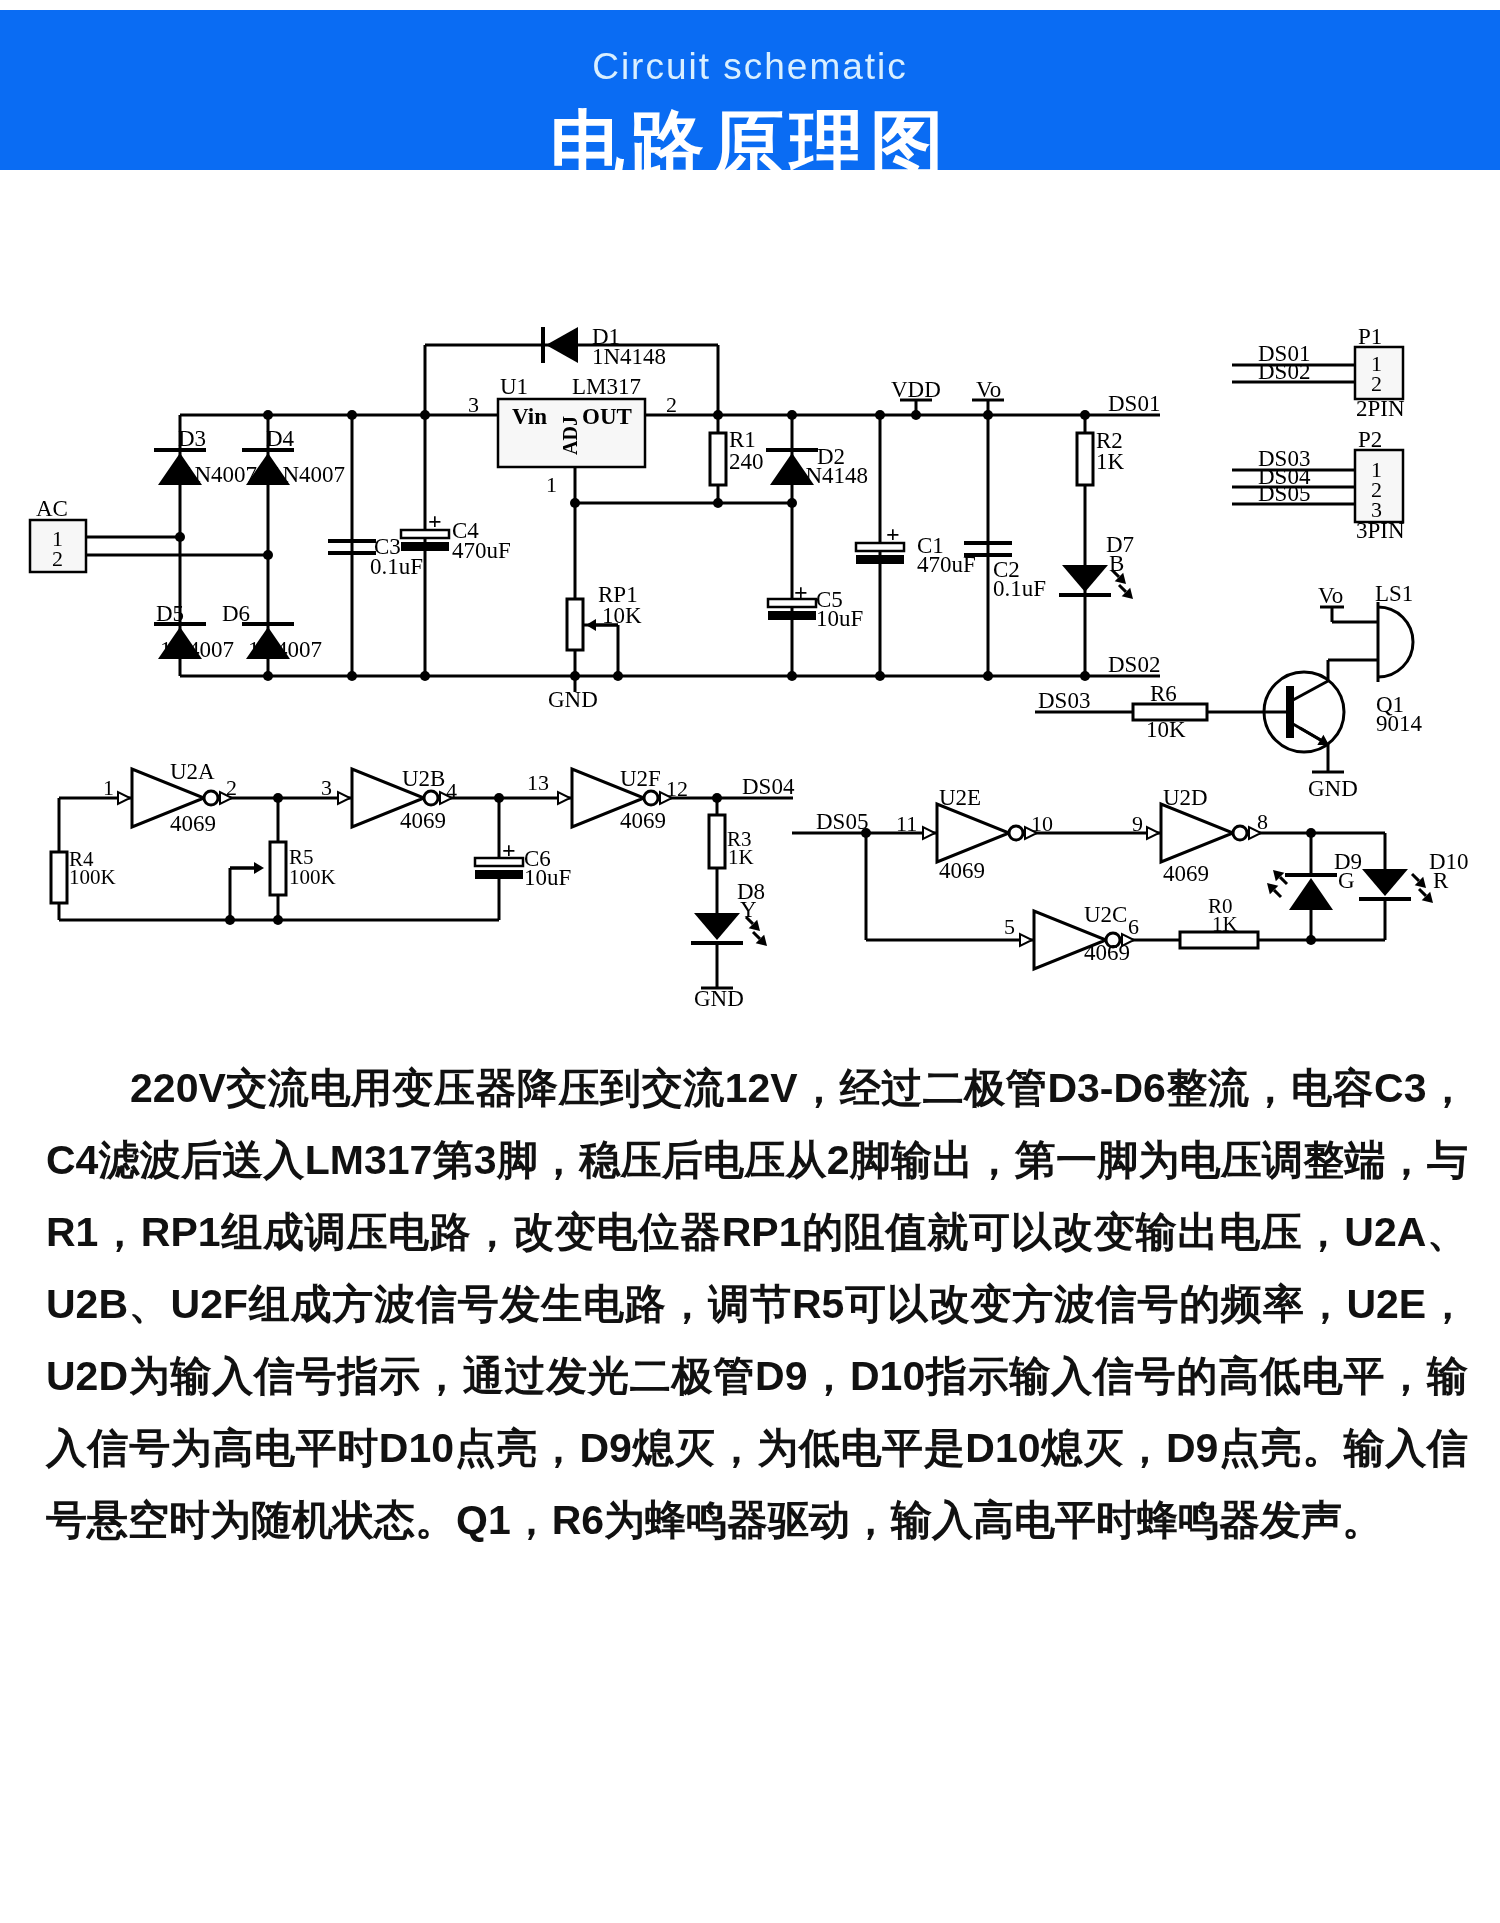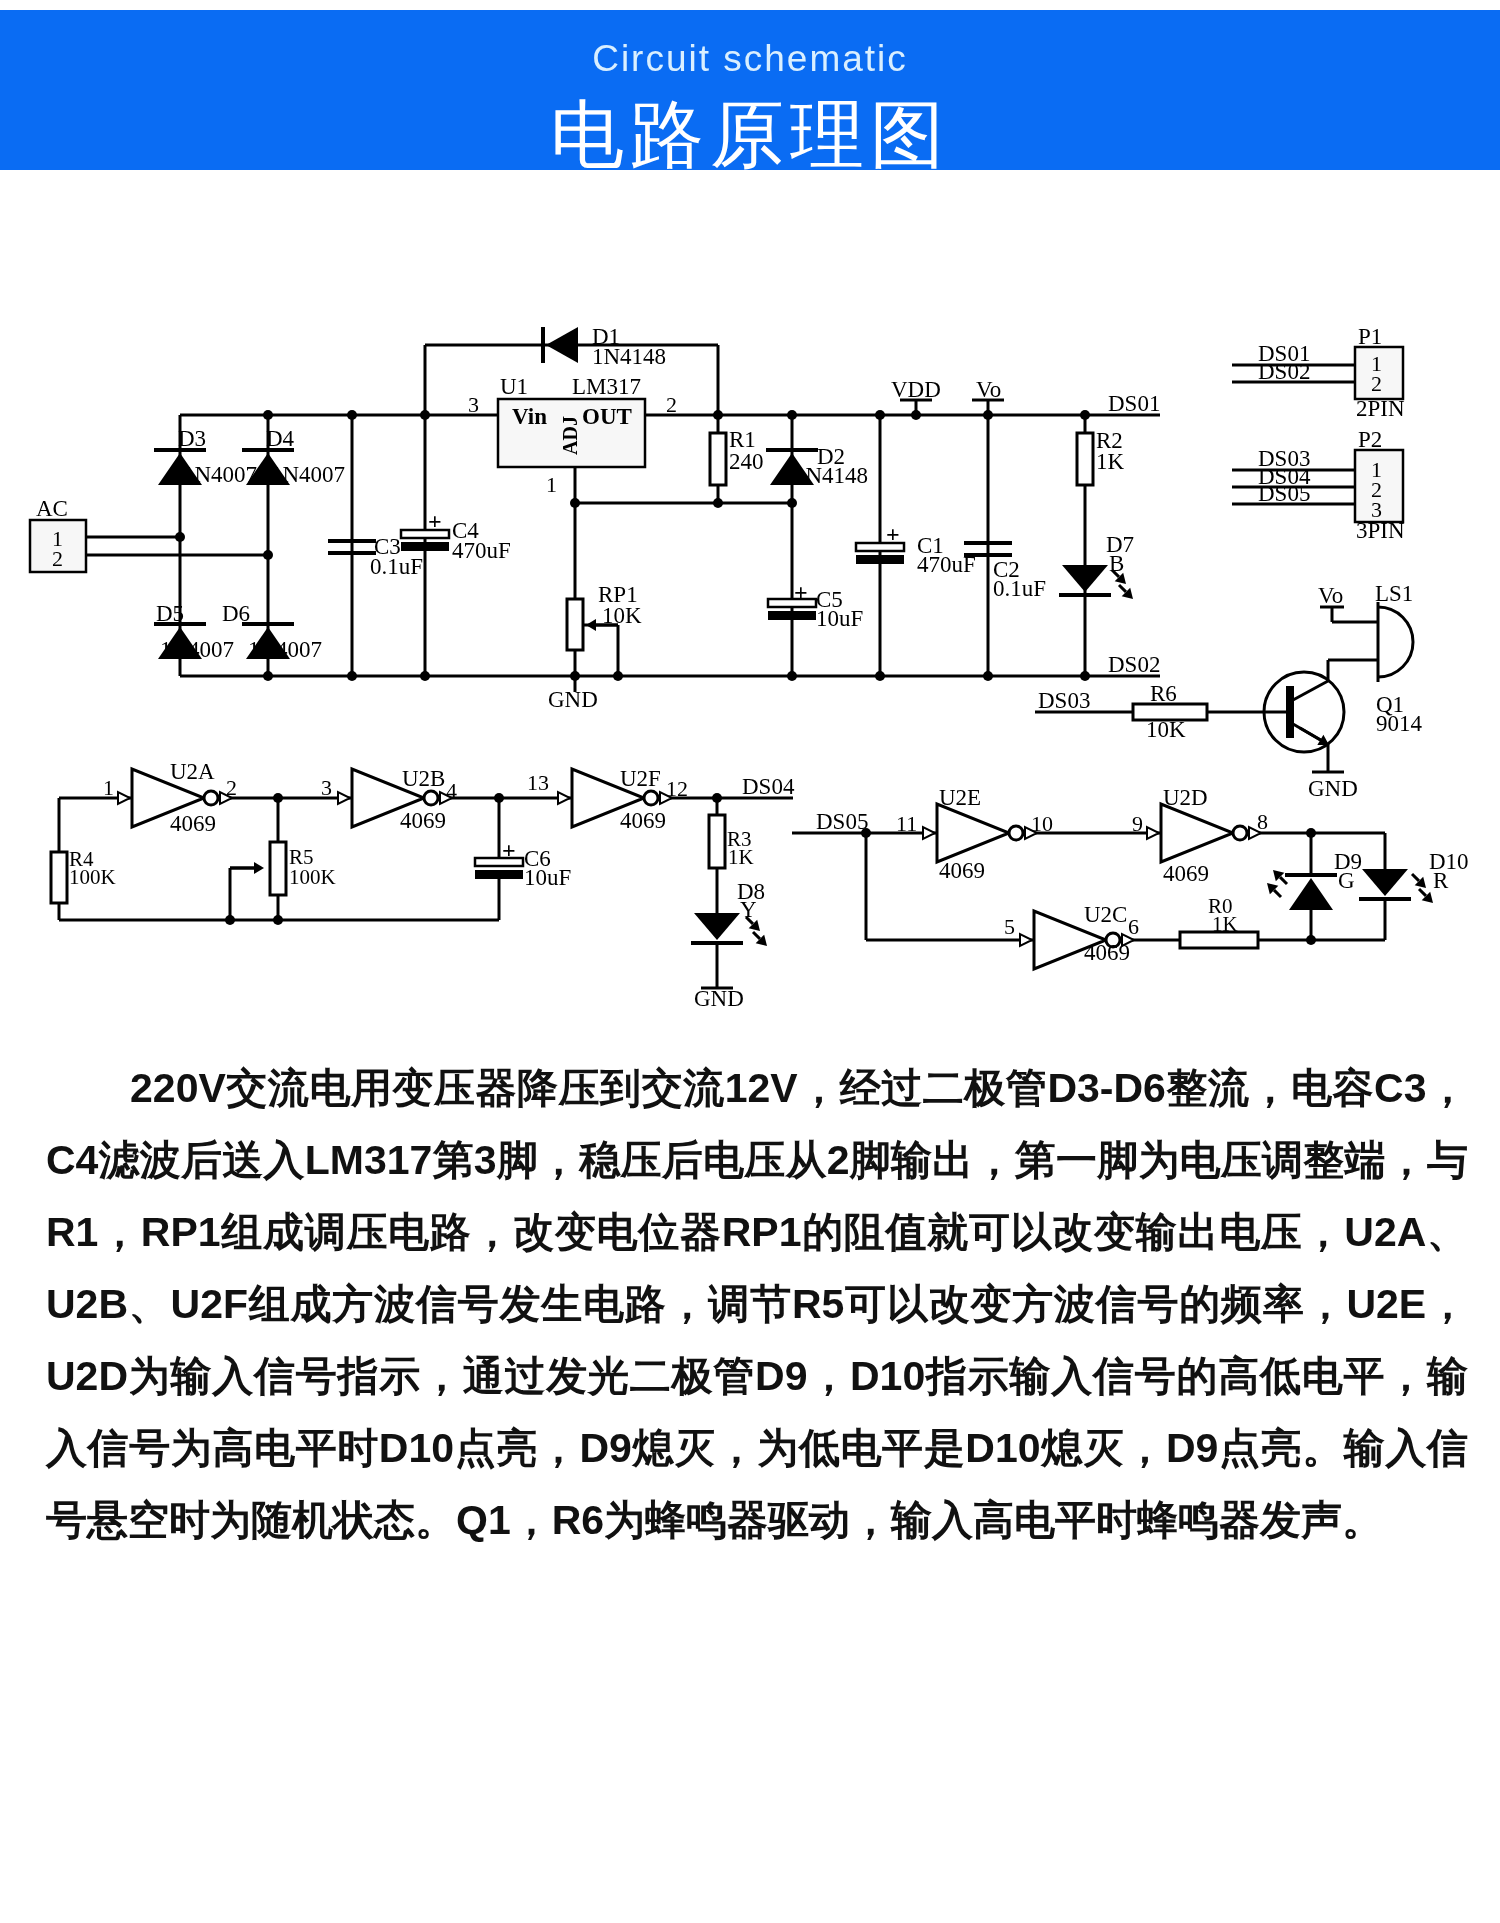--- a/index.html
+++ b/index.html
@@ -1,19 +1,19 @@
 <!DOCTYPE html>
 <html><head>
 <meta charset="utf-8">
 <style>
   html,body{margin:0;padding:0;background:#ffffff;}
   body{width:1500px;height:1923px;overflow:hidden;font-family:"Liberation Sans",sans-serif;}
   .banner{position:absolute;left:0;top:10px;width:1500px;height:160px;text-align:center;}
-  .banner .sub{margin:0;padding-top:28px;font-size:37px;font-weight:400;letter-spacing:2px;}
-  .banner .ttl{margin:0;margin-top:6px;font-size:74px;font-weight:400;letter-spacing:6px;}
+  .banner .sub{margin:8px;padding-top:28px;font-size:37px;font-weight:400;letter-spacing:2px;}
+  .banner .ttl{margin:0;margin-top:6px;font-size:74px;font-weight:700;letter-spacing:6px;}
   .schematic-wrap{position:absolute;left:0;top:170px;width:1500px;height:885px;}
   .desc{position:absolute;left:0;top:1052px;width:1500px;padding:0;}
   .desc p{margin:0;padding:0 32px 0 46px;font-size:41px;line-height:72px;font-weight:700;
           color:#111;text-align:justify;text-indent:2.05em;letter-spacing:0px;}
   svg text{font-family:"Liberation Serif",serif;fill:#000;}
 </style>
 </head>
 <body>
 
 <div class="banner" id="banner" style="background: rgb(10, 108, 243);">

